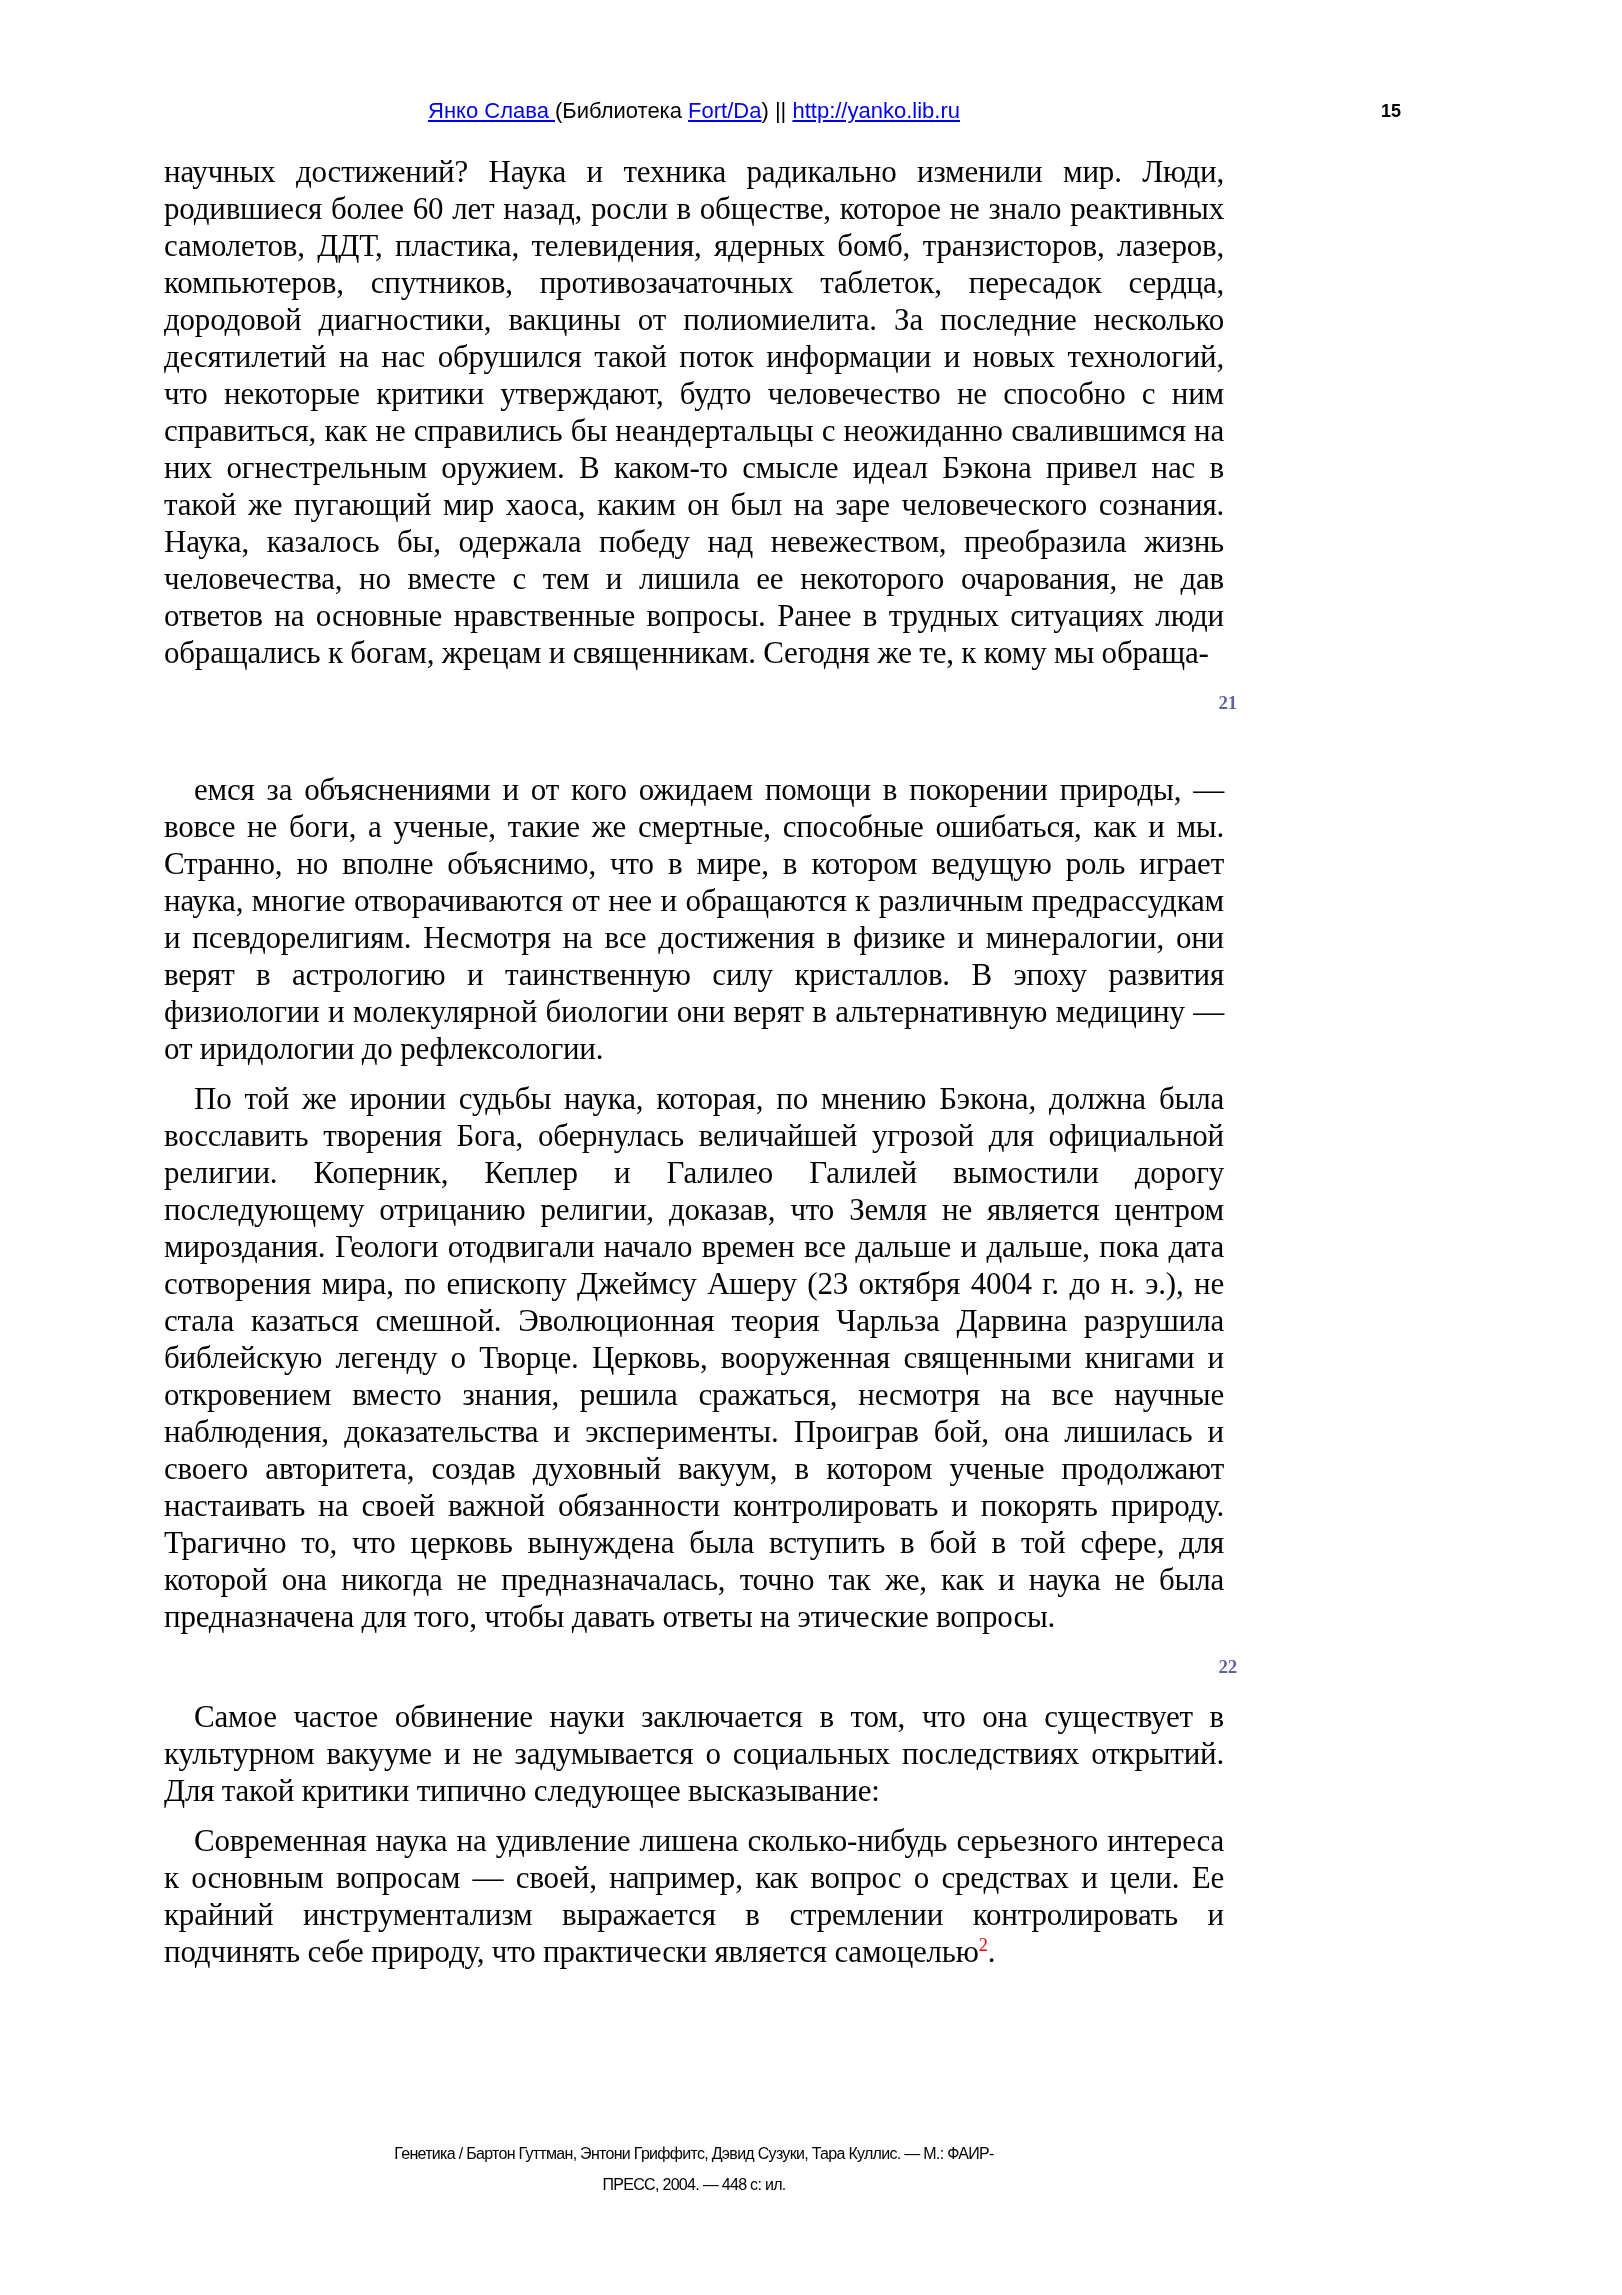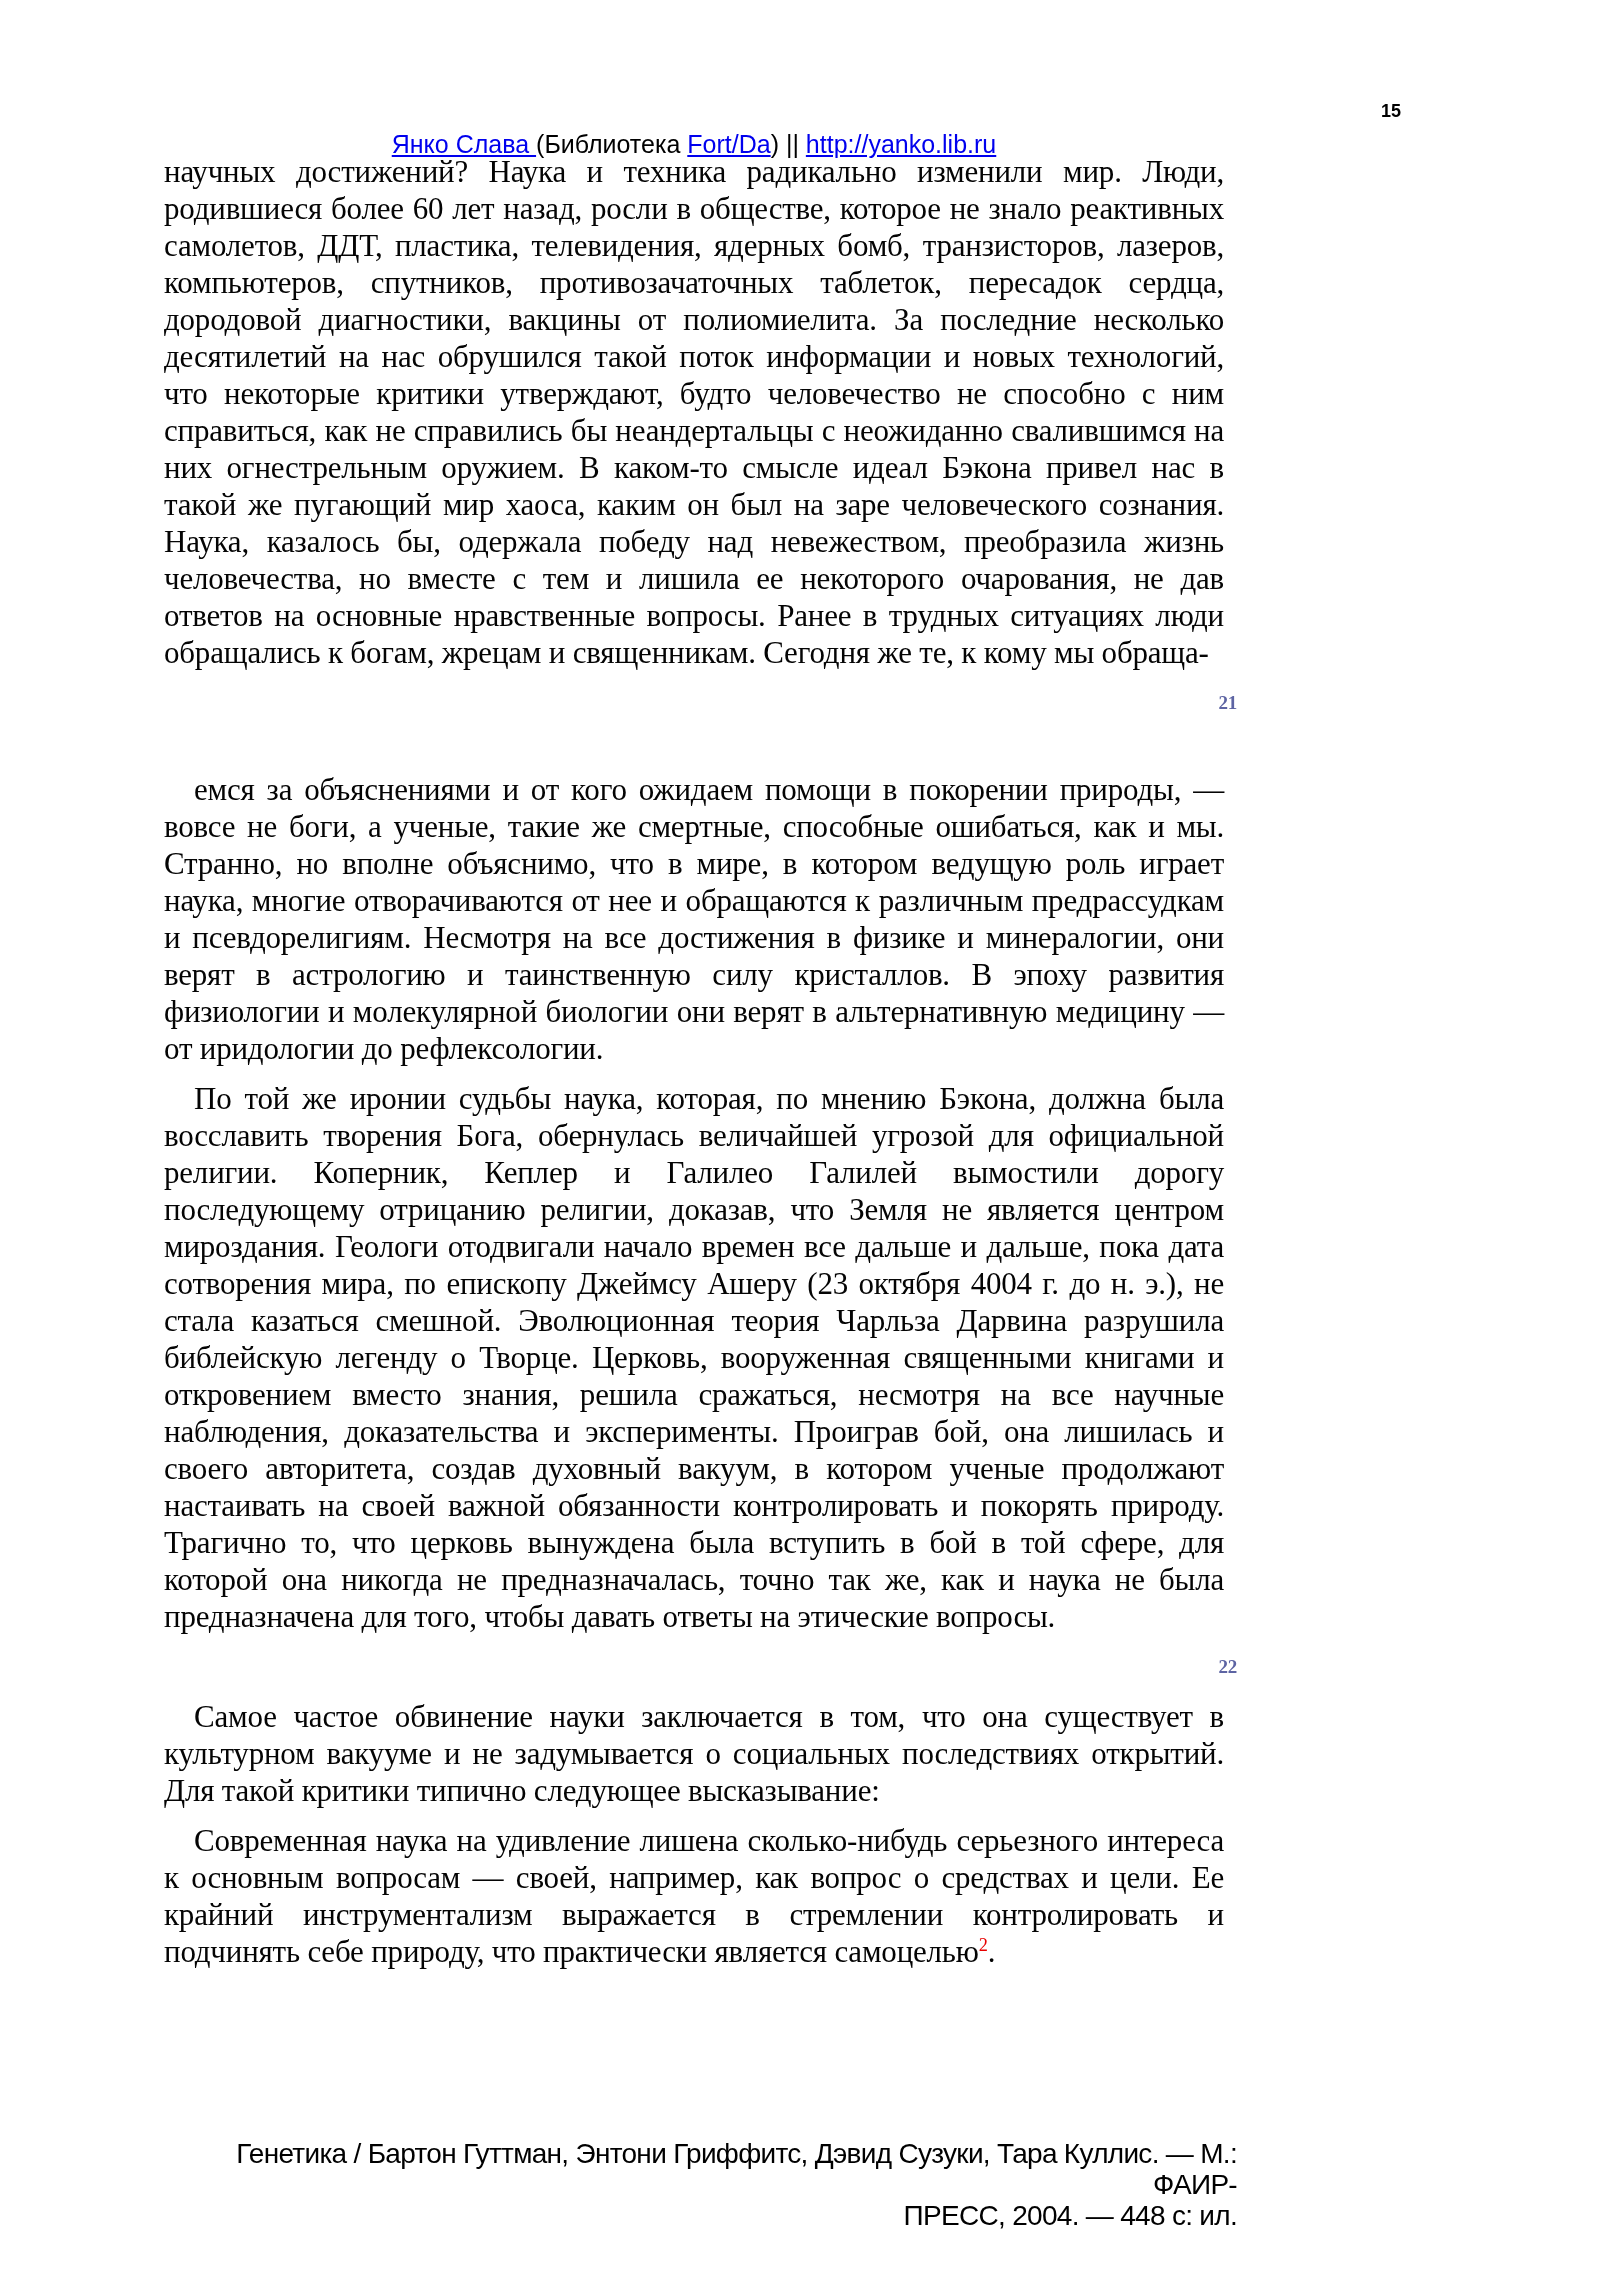--- a/index.html
+++ b/index.html
@@ -17,25 +17,24 @@
     color: #000000;
   }
   
   .header-line {
     position: absolute;
     left: 151px;
     top: 96px;
     width: 1086px;
     text-align: center;
     font-family: "Liberation Sans", sans-serif;
-    font-size: 25px;
+    font-size: 22px;
     line-height: 29px;
     white-space: nowrap;
     color: #000000;
-    margin-top: 34px;
   }
   .header-line a {
     color: #0000ee;
     text-decoration: underline;
     cursor: pointer;
   }
   .page-num {
     position: absolute;
     left: 1381px;
     top: 97px;
@@ -81,23 +80,23 @@
     font-size: 18.3px;
     line-height: 0;
     vertical-align: super;
   }
   
   .footer {
     position: absolute;
     left: 151px;
     top: 2138px;
     width: 1086px;
-    text-align: right;
+    text-align: center;
     font-family: "Liberation Sans", sans-serif;
-    font-size: 28px;
+    font-size: 16px;
     line-height: 31px;
     letter-spacing: -0.7px;
     color: #000000;
   }
 </style>
 </head>
 <body>
 
 <div class="page">
 

